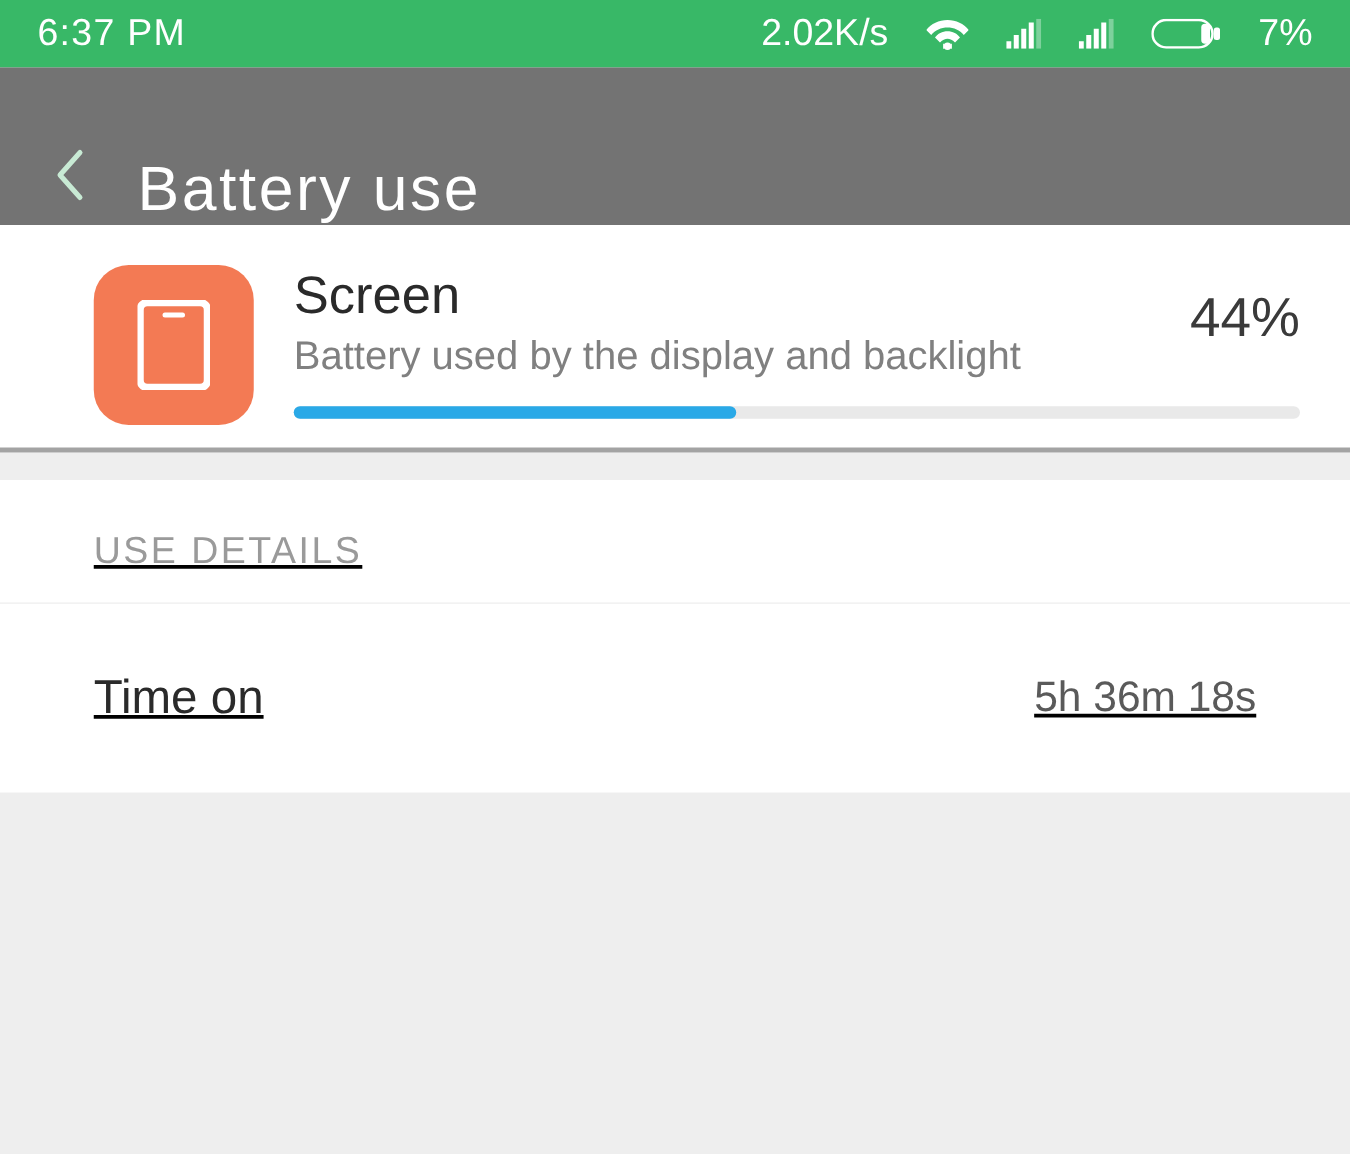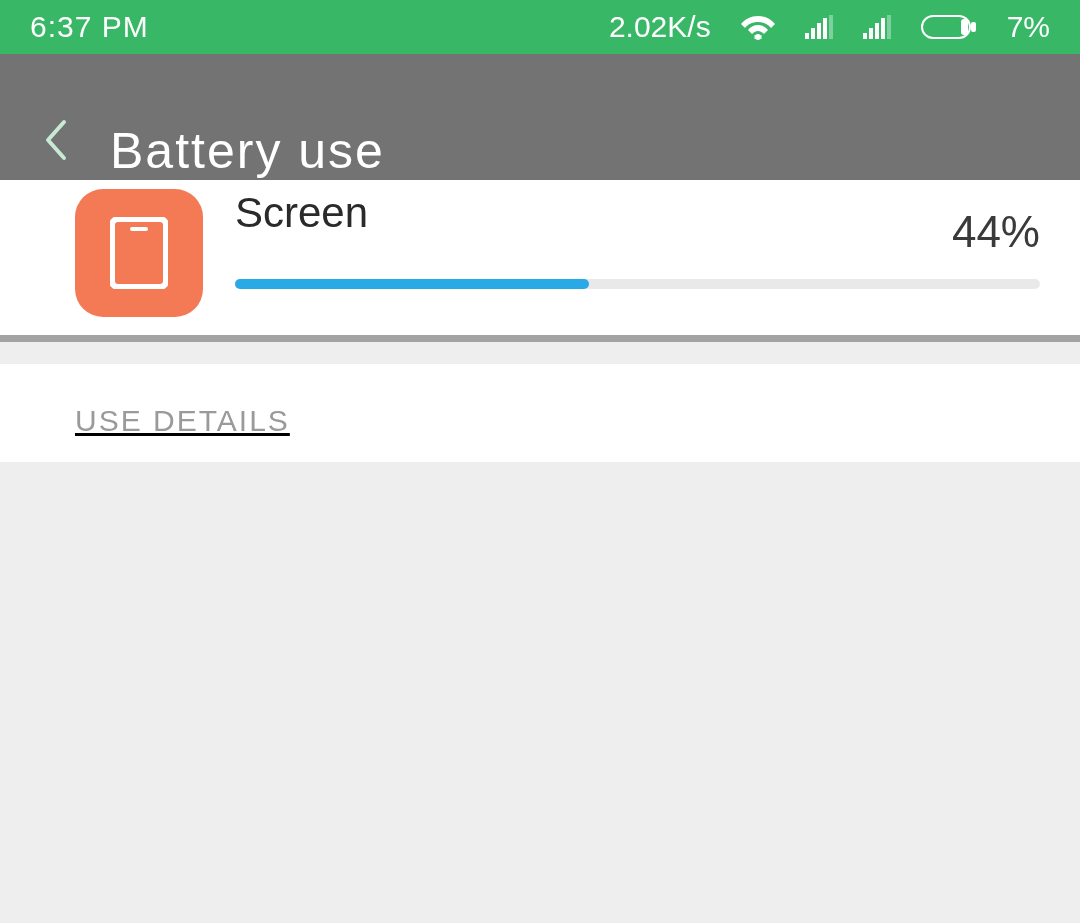--- a/index.html
+++ b/index.html
@@ -48,24 +48,24 @@
   }
   .header-title {
     font-size: 50px;
     font-weight: 400;
     letter-spacing: 2px;
   }
 
   
   .summary-card {
     background: #ffffff;
-    padding: 9px 40px 18px 75px;
+    padding: 32px 40px 18px 75px;
     display: flex;
     align-items: flex-start;
-    border-bottom: 7px solid #a3a3a3;
+    border-bottom: 4px solid #a3a3a3;
   }
   .app-icon {
     width: 128px;
     height: 128px;
     border-radius: 28px;
     background: #f37a54;
     display: flex;
     align-items: center;
     justify-content: center;
     flex-shrink: 0;
@@ -200,26 +200,31 @@
   <div class="app-icon">
     <svg width="58" height="72" viewBox="0 0 58 72">
       <rect x="2" y="2" width="54" height="68" rx="6" fill="none" stroke="#fff" stroke-width="6"></rect>
       <rect x="20" y="10" width="18" height="4" rx="2" fill="#fff"></rect>
     </svg>
   </div>
   <div class="summary-body">
     <div class="summary-top">
       <div class="summary-text">
         <div class="app-title">Screen</div>
+        <div class="app-desc">Battery used by the display and backlight</div>
       </div>
       <div class="usage-pct">44%</div>
     </div>
     <div class="progress-track">
       <div class="progress-fill" id="progress-fill" style="width: 44%;"></div>
     </div>
   </div>
 </div>
 
 <div class="details-section">
   <div class="section-header">
     <div class="section-header-text">USE DETAILS</div>
   </div>
+  <div class="detail-row">
+    <div class="detail-label">Time on</div>
+    <div class="detail-value">5h 36m 18s</div>
+  </div>
 </div>
 
 </body></html>

